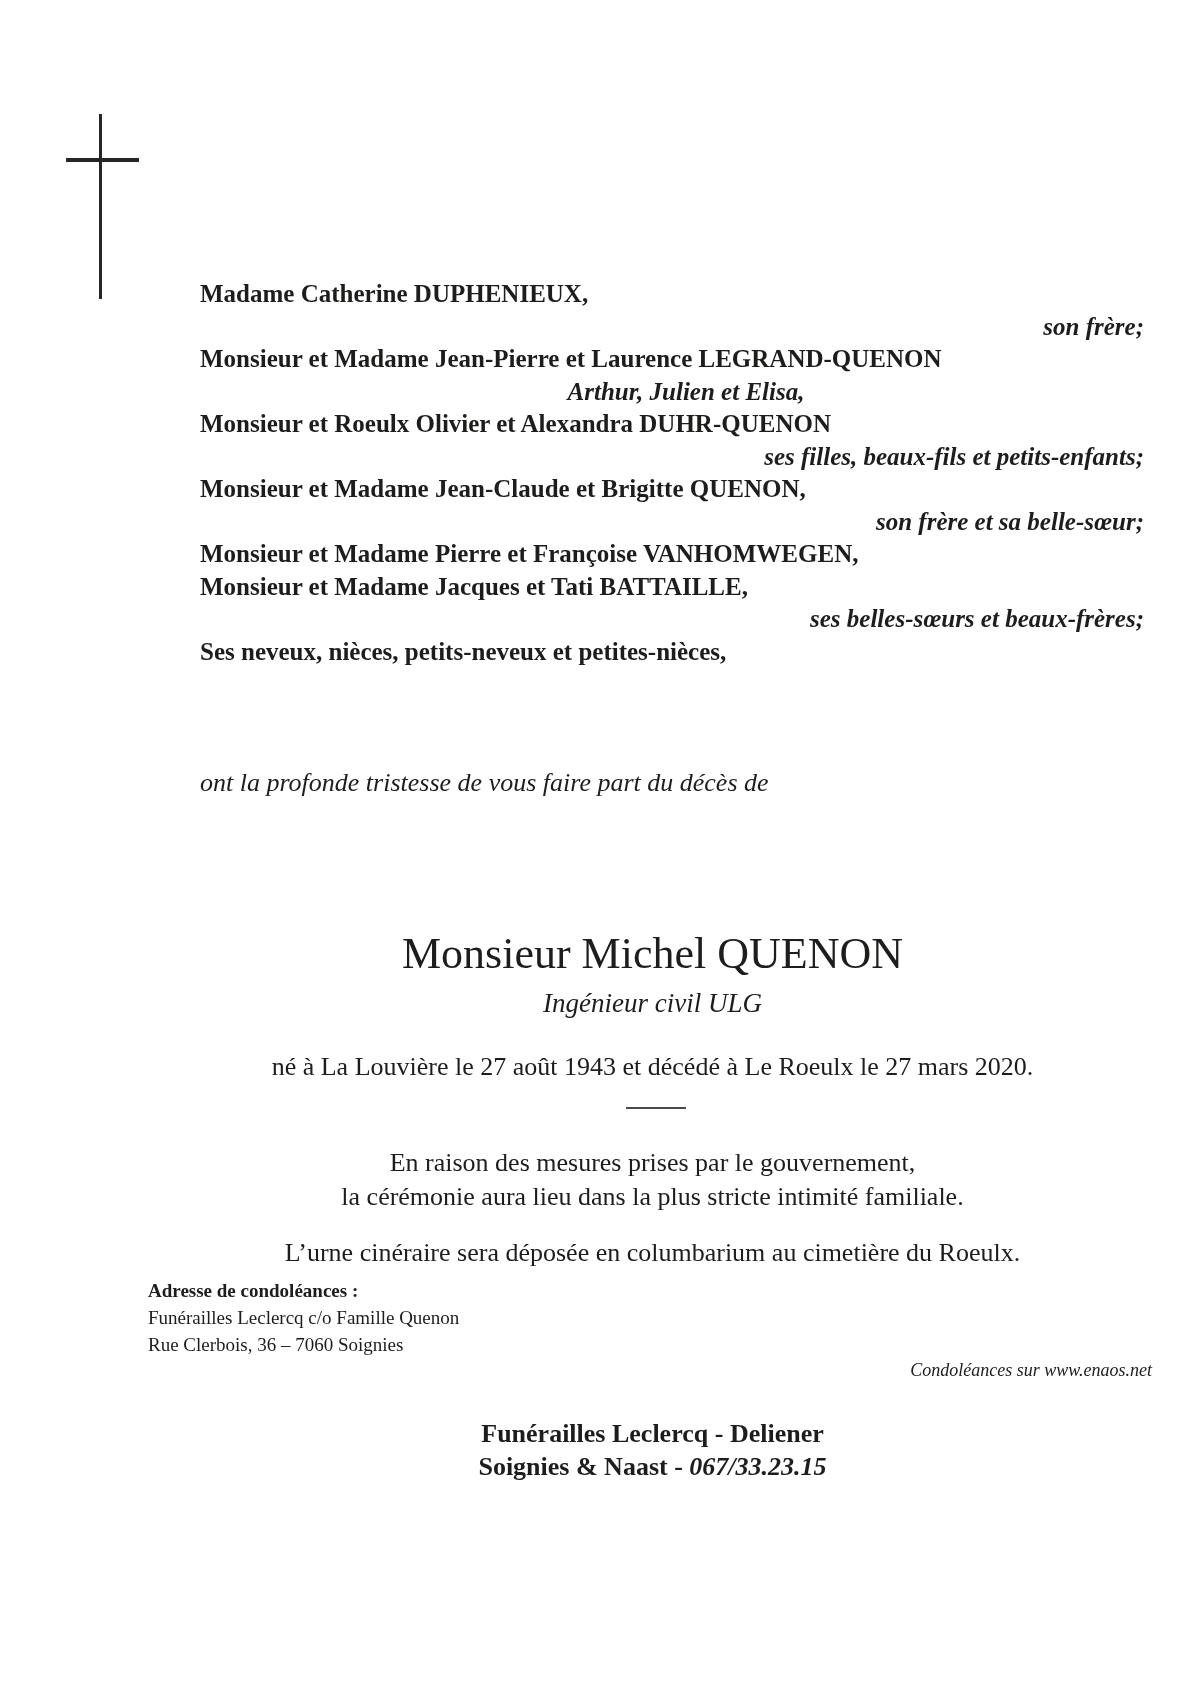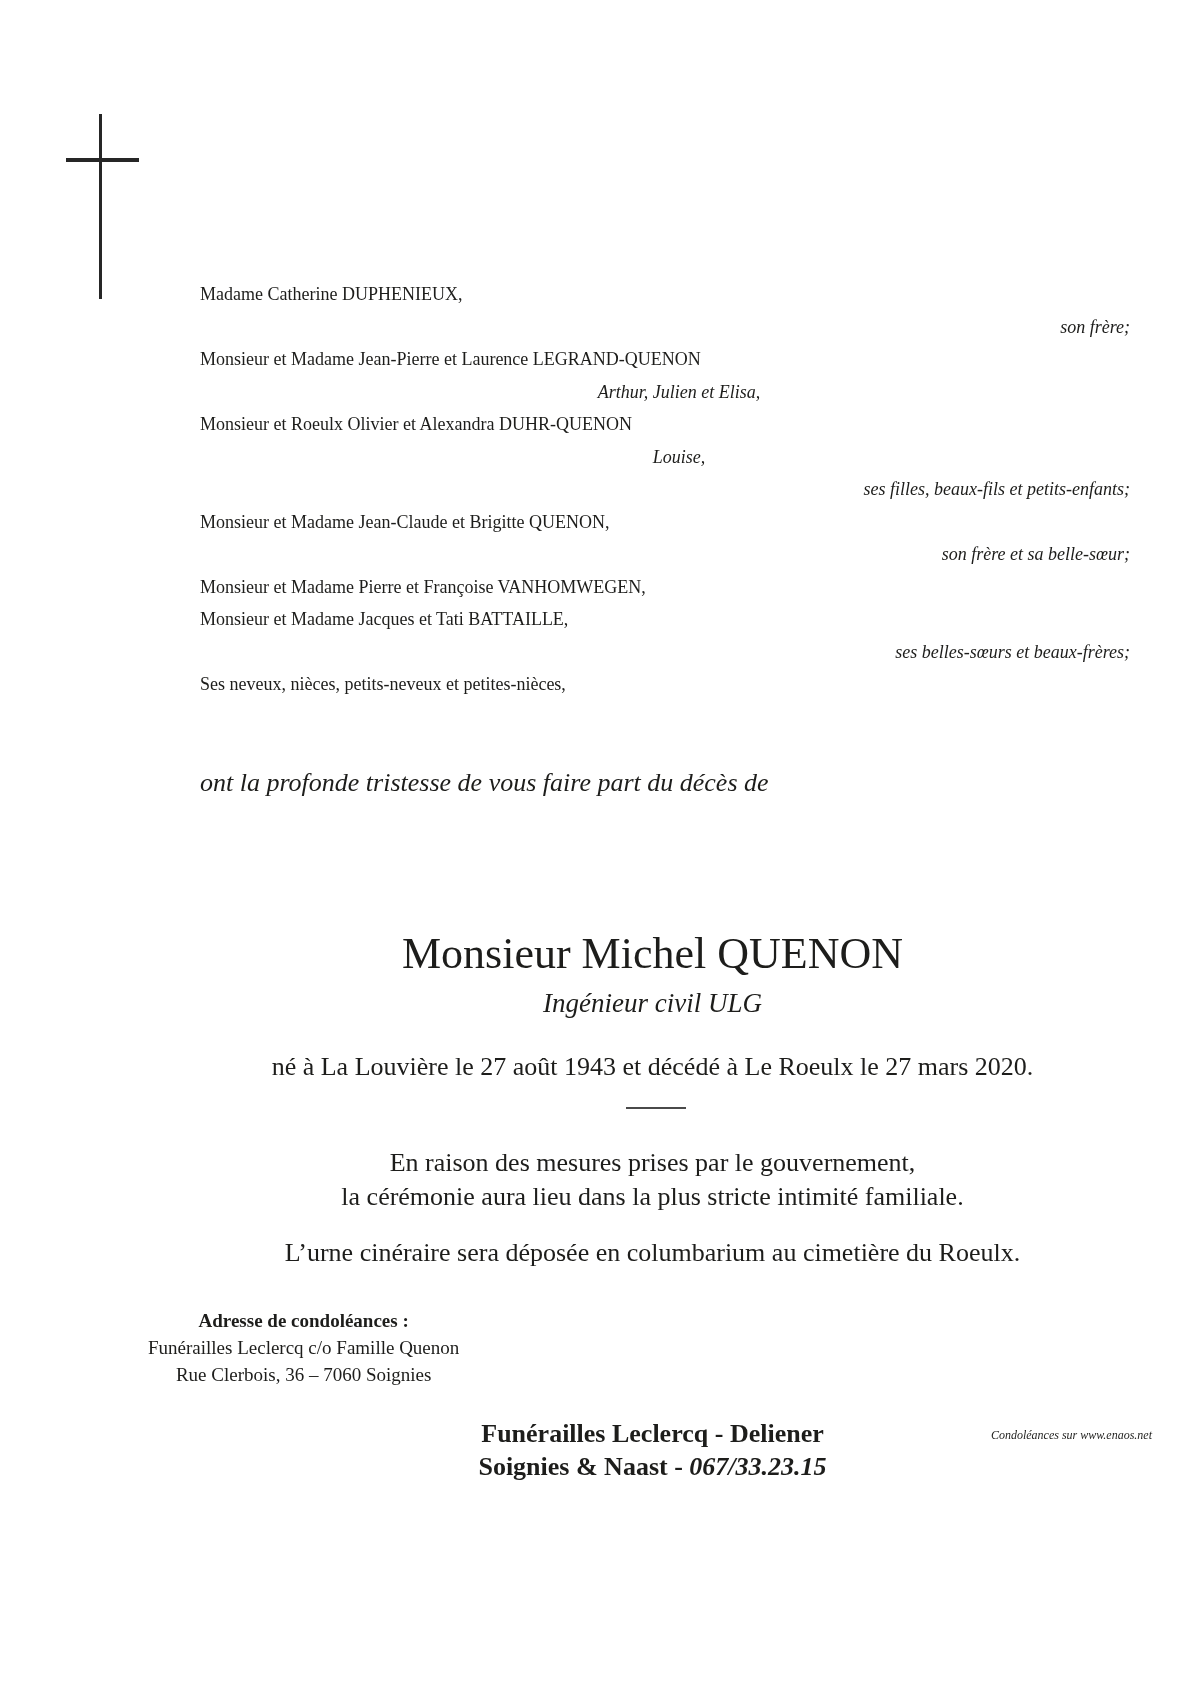--- a/index.html
+++ b/index.html
@@ -16,22 +16,22 @@
   .cross-v {
     position: absolute; left: 99px; top: 114px;
     width: 3px; height: 185px; background: #262626;
   }
   .cross-h {
     position: absolute; left: 66px; top: 158px;
     width: 73px; height: 4px; background: #262626;
   }
   
   .family-list {
-    position: absolute; left: 200px; right: 64px; top: 278px;
-    font-size: 18px; line-height: 32.5px;
+    position: absolute; left: 200px; right: 50px; top: 278px;
+    font-size: 25px; line-height: 32.5px; font-weight: bold;
   }
   .family-list .name    { text-align: left; }
   .family-list .children{ text-align: center; font-style: italic; padding-left: 28px; }
   .family-list .relation{ text-align: right; font-style: italic; }
   
   .announcement {
     position: absolute; left: 200px; right: 54px; top: 768px;
     text-align: left; font-style: italic; font-size: 26px;
   }
   
@@ -40,27 +40,27 @@
   .deceased-title { top: 988px; font-style: italic; font-size: 27px; }
   .life-dates { top: 1052px; font-size: 26px; }
   .divider {
     position: absolute; left: 626px; top: 1107px;
     width: 60px; height: 2px; background: #4a4a4a;
   }
   .ceremony { top: 1146px; font-size: 26px; line-height: 34px; }
   .urn-line { top: 1238px; font-size: 26px; }
   
   .address-block {
-    position: absolute; left: 148px; top: 1307px;
-    font-size: 19px; line-height: 27px; text-align: center;
+    position: absolute; left: 148px; top: 1277px;
+    font-size: 19px; line-height: 27px; text-align: left;
   }
   .address-block .heading { font-weight: bold; }
   .online-condolences {
-    position: absolute; right: 42px; top: 1428px;
-    font-style: italic; font-size: 12px; text-align: right;
+    position: absolute; right: 42px; top: 1360px;
+    font-style: italic; font-size: 18px; text-align: right;
   }
   
   .funeral-home { top: 1417px; font-weight: bold; font-size: 26px; line-height: 33px; }
   .funeral-home .phone { font-style: italic; }
 </style>
 </head>
 <body>
 
 <div class="page">
 
@@ -68,21 +68,20 @@
     <div class="cross-v"></div>
     <div class="cross-h"></div>
   </div>
 
   <div class="family-list">
     <div class="name">Madame Catherine DUPHENIEUX,</div>
     <div class="relation">son frère;</div>
     <div class="name">Monsieur et Madame Jean-Pierre et Laurence LEGRAND-QUENON</div>
     <div class="children">Arthur, Julien et Elisa,</div>
     <div class="name">Monsieur et Roeulx Olivier et Alexandra DUHR-QUENON</div>
-    <div class="children">Louise,</div>
     <div class="relation">ses filles, beaux-fils et petits-enfants;</div>
     <div class="name">Monsieur et Madame Jean-Claude et Brigitte QUENON,</div>
     <div class="relation">son frère et sa belle-sœur;</div>
     <div class="name">Monsieur et Madame Pierre et Françoise VANHOMWEGEN,</div>
     <div class="name">Monsieur et Madame Jacques et Tati BATTAILLE,</div>
     <div class="relation">ses belles-sœurs et beaux-frères;</div>
     <div class="name">Ses neveux, nièces, petits-neveux et petites-nièces,</div>
   </div>
 
   <div class="announcement">ont la profonde tristesse de vous faire part du décès de</div>

